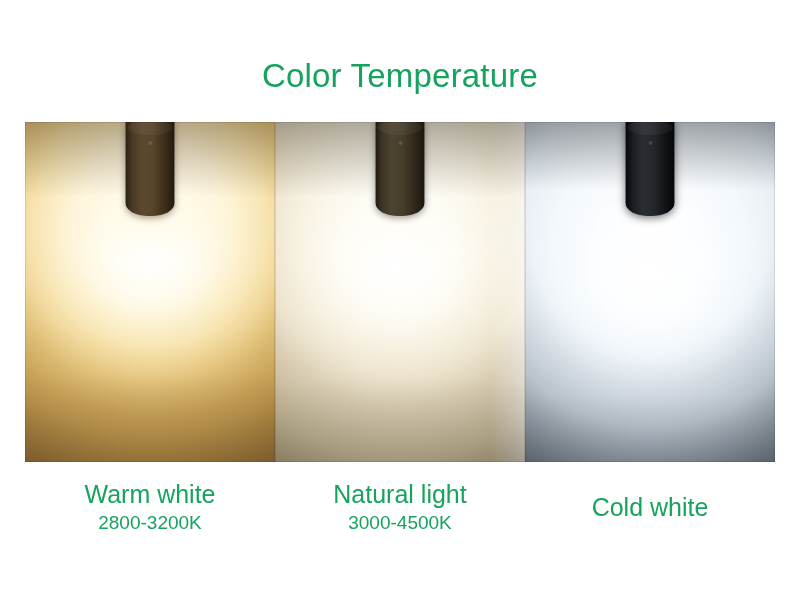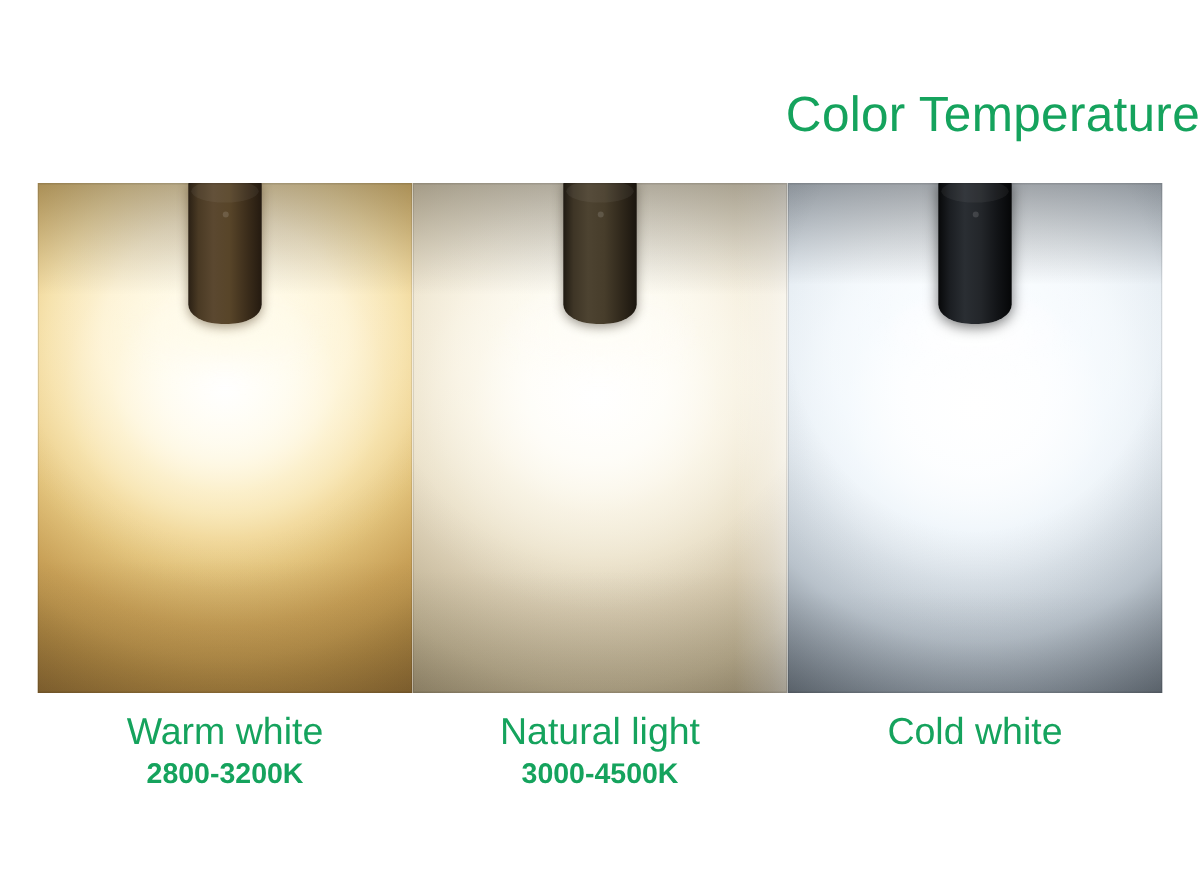--- a/index.html
+++ b/index.html
@@ -15,21 +15,21 @@
     font-family: "Liberation Sans", sans-serif;
     -webkit-font-smoothing: antialiased;
   }
 
   
   .page-title {
     position: absolute;
     left: 0;
     top: 56px;
     width: 800px;
-    text-align: right;
+    text-align: center;
     font-size: 33px;
     line-height: 40px;
     font-weight: 400;
     color: #15a35d;
     letter-spacing: 0.2px;
   }
 
   
   .panel-strip {
     position: absolute;
@@ -255,36 +255,37 @@
 
   
   .caption-row {
     position: absolute;
     left: 25px;
     top: 472px;
     width: 750px;
     height: 70px;
     display: flex;
     flex-direction: row;
+    align-items: center;
   }
   .caption {
     width: 250px;
     text-align: center;
     color: #15a35d;
   }
   .caption .c-name {
     font-size: 25px;
     line-height: 32px;
     font-weight: 400;
     white-space: nowrap;
   }
   .caption .c-kelvin {
     font-size: 19px;
     line-height: 26px;
-    font-weight: 700;
+    font-weight: 400;
     white-space: nowrap;
   }
 </style>
 </head>
 <body>
 
 <div class="page-title">Color Temperature</div>
 
 <div class="panel-strip">
 

